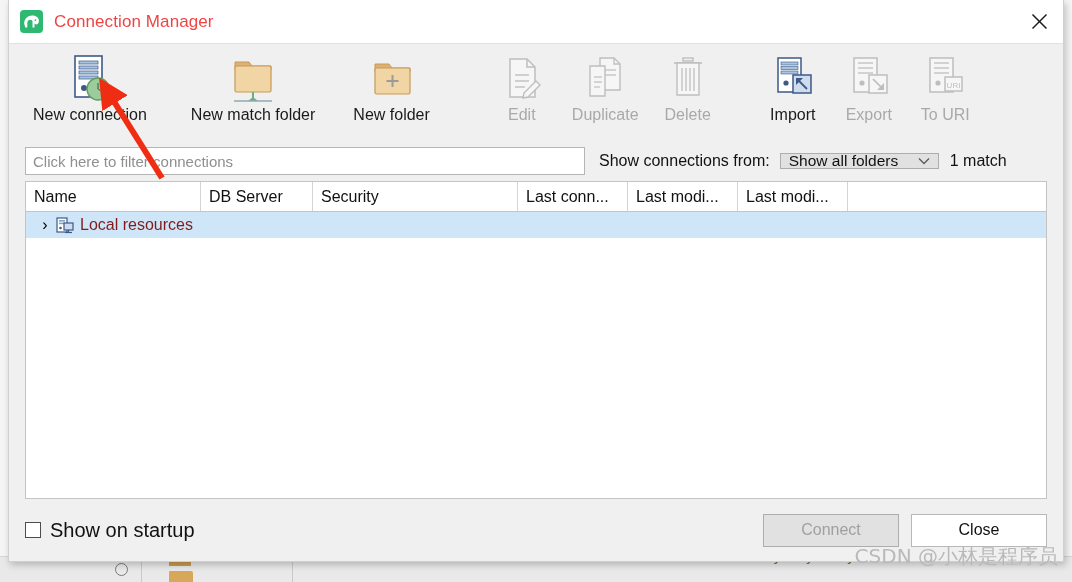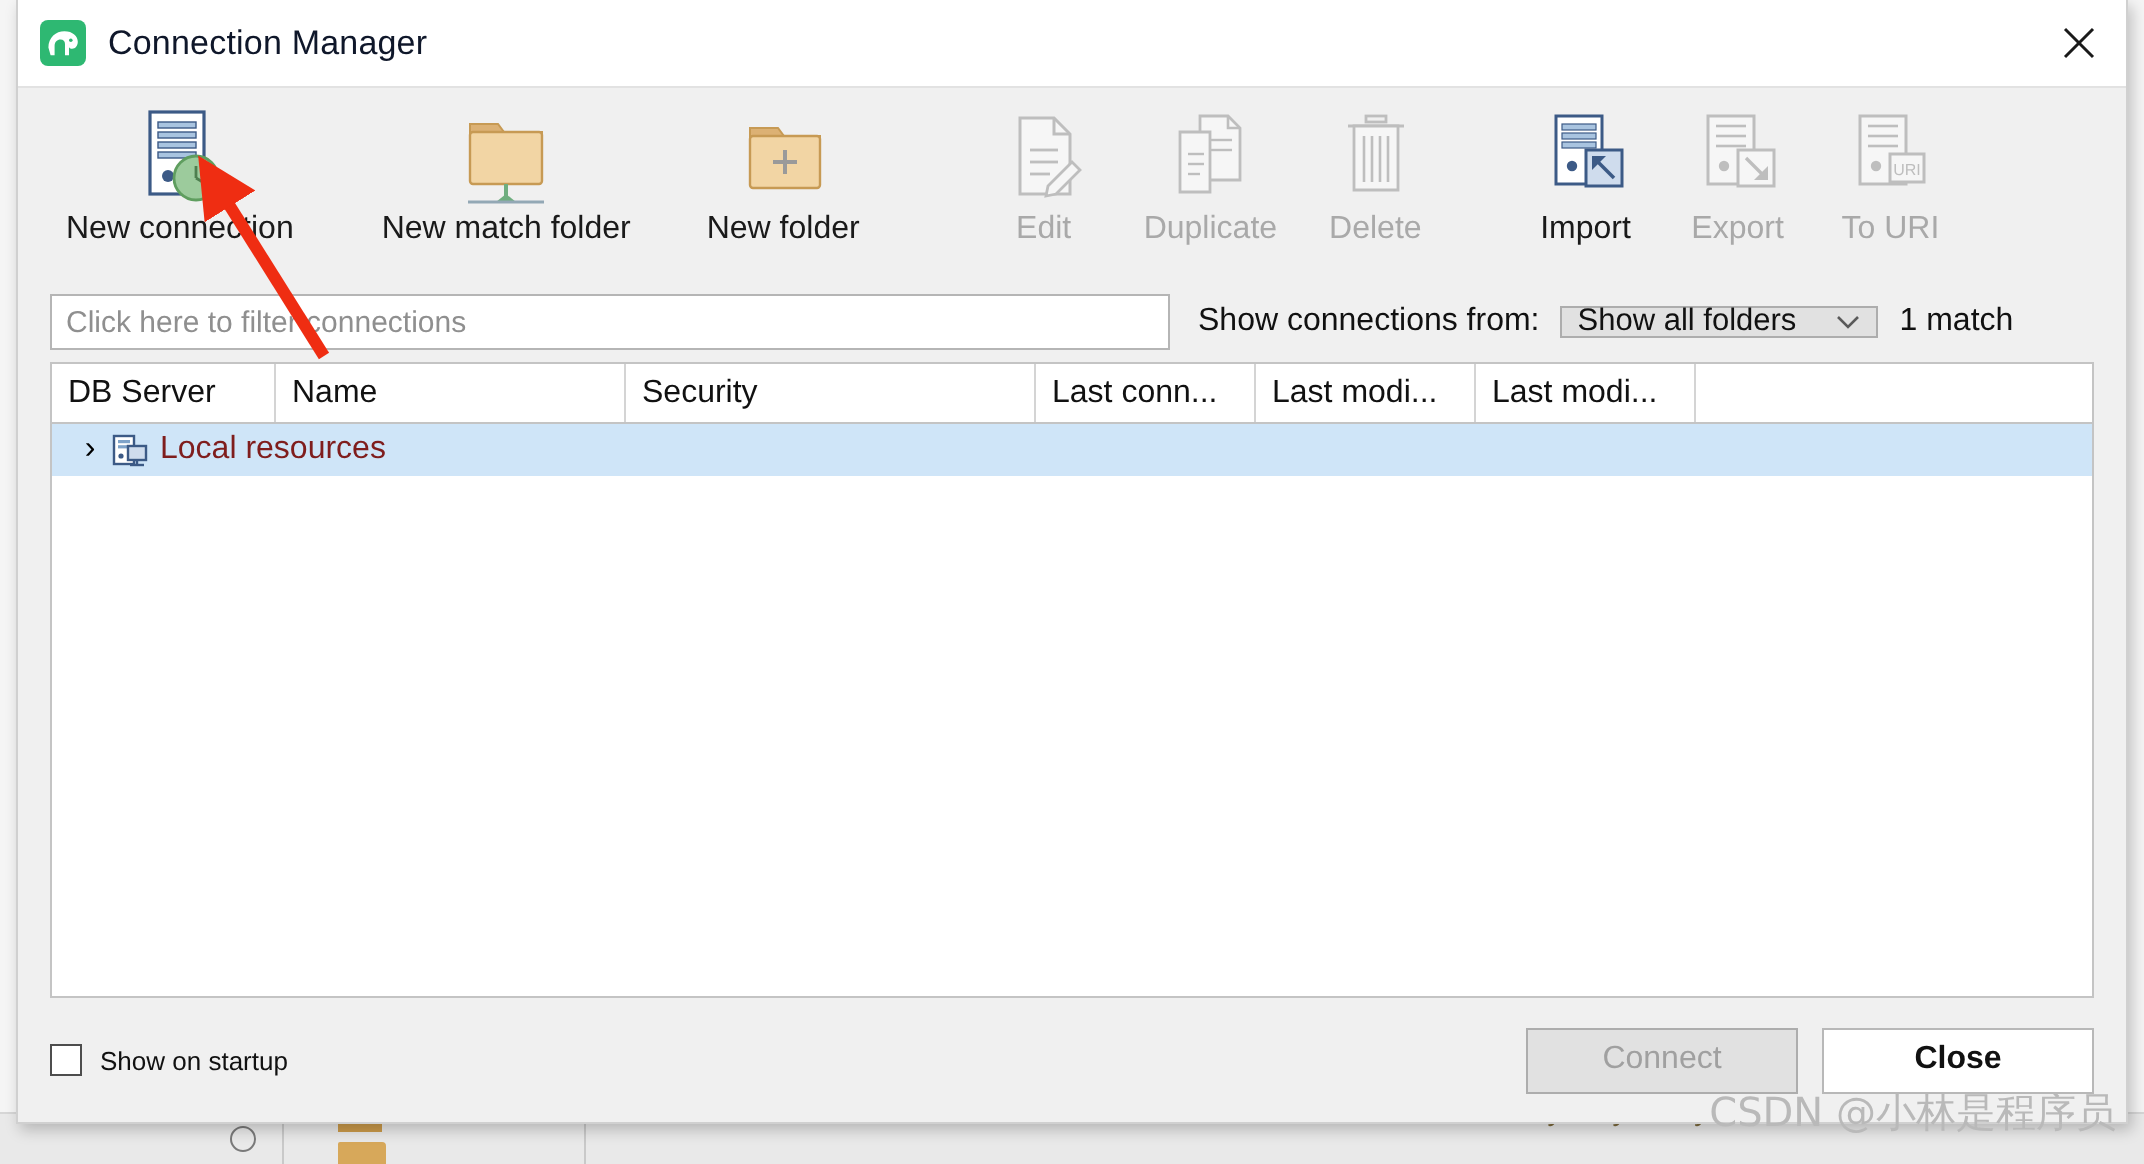--- a/index.html
+++ b/index.html
@@ -106,21 +106,21 @@
     border-radius: 4px;
     background: #2eb872;
     display: flex;
     align-items: center;
     justify-content: center;
     flex: none;
   }
   #window-title {
     margin-left: 11px;
     font-size: 17px;
-    color: #0f172a;
+    color: #ef4444;
     letter-spacing: 0.1px;
   }
   #close-button {
     position: absolute;
     right: 0; top: 0;
     width: 48px; height: 43px;
     display: flex;
     align-items: center;
     justify-content: center;
     cursor: pointer;
@@ -286,41 +286,41 @@
     align-items: center;
     gap: 9px;
     cursor: pointer;
   }
   #startup-box {
     width: 16px; height: 16px;
     border: 1px solid #4d4d4d;
     background: #fff;
     flex: none;
   }
-  #startup-label { font-size: 13px; color: #111; }
+  #startup-label { font-size: 20px; color: #111; }
   #footer-buttons {
     margin-left: auto;
     display: flex;
     gap: 12px;
   }
   .dlg-button {
     width: 136px;
     height: 33px;
     font-size: 16px;
     display: flex;
     align-items: center;
     justify-content: center;
     border: 1px solid #adadad;
     background: #e1e1e1;
     color: #111;
     cursor: pointer;
     font-family: "Liberation Sans", sans-serif;
   }
   .dlg-button.disabled { color: #a0a0a0; cursor: default; }
-  .dlg-button.secondary { background: #ffffff; border-color: #b8b8b8; font-weight: bold; }
+  .dlg-button.secondary { background: #ffffff; border-color: #b8b8b8; }
 
   
   #annotation-arrow {
     position: absolute;
     left: 0; top: 0;
     width: 1072px; height: 582px;
     pointer-events: none;
   }
 
   
@@ -512,22 +512,22 @@
       <span>Show all folders</span>
       <svg width="12" height="9" viewBox="0 0 12 9" aria-hidden="true">
         <path d="M1 1.5 L6 6.5 L11 1.5" fill="none" stroke="#5a5a5a" stroke-width="1.3"></path>
       </svg>
     </div>
     <div id="match-count">1 match</div>
   </div>
 
   <div id="table-wrap">
     <div id="table-header">
+      <div class="th" style="width:175px">Name</div>
       <div class="th" style="width:112px">DB Server</div>
-      <div class="th" style="width:175px">Name</div>
       <div class="th" style="width:205px">Security</div>
       <div class="th" style="width:110px">Last conn...</div>
       <div class="th" style="width:110px">Last modi...</div>
       <div class="th" style="width:110px">Last modi...</div>
       <div class="th" style="flex:1"></div>
     </div>
     <div id="table-body">
       <div class="tree-row">
         <div class="tree-cell-name" style="width:175px">
           <span class="tree-expander">›</span>

